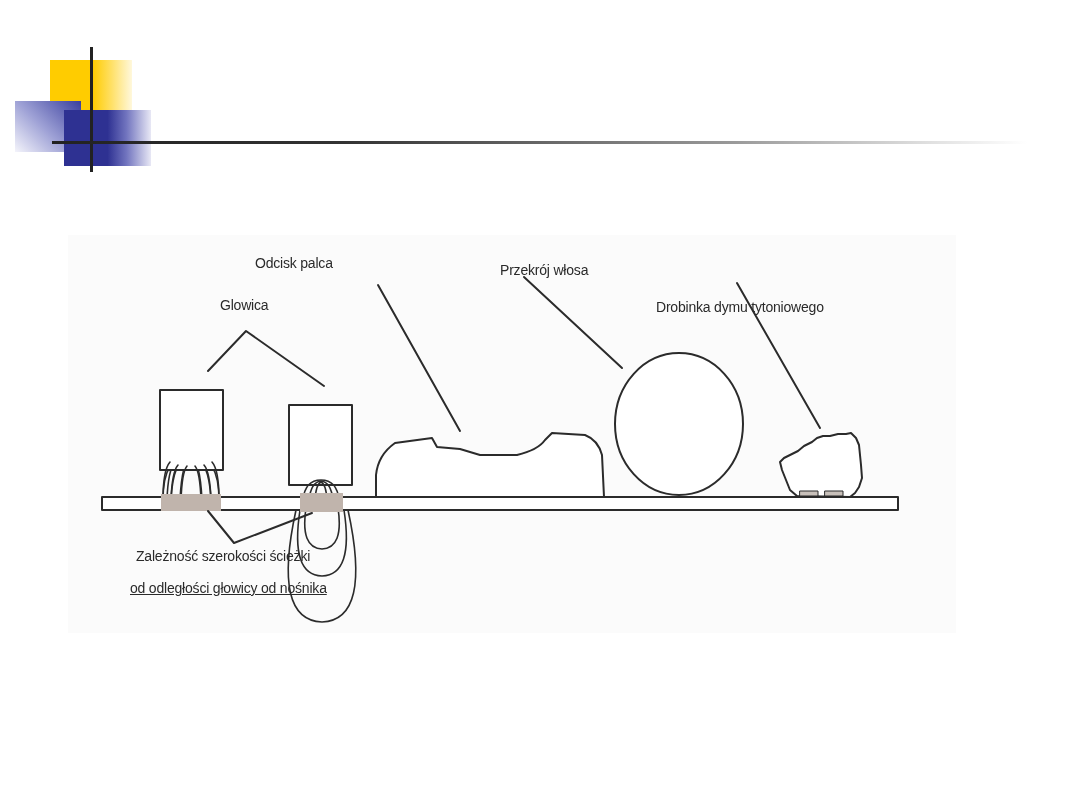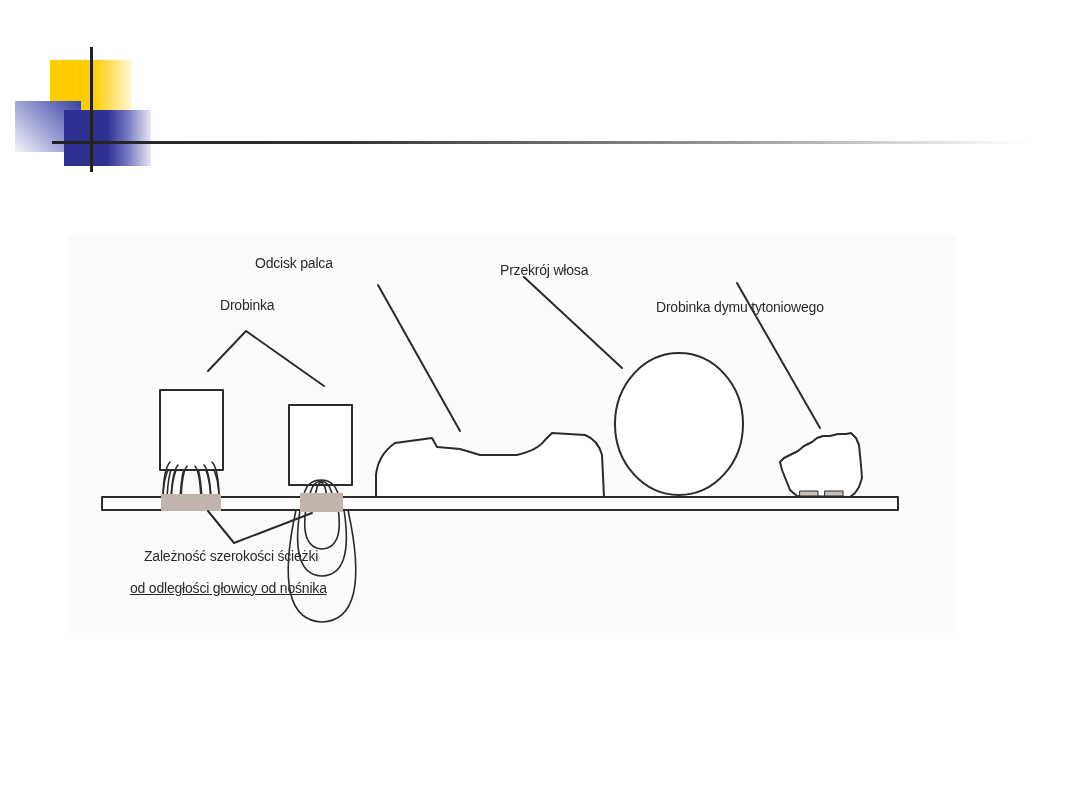--- a/index.html
+++ b/index.html
@@ -71,19 +71,19 @@
 
     <path fill="#ffffff" d="M376 497 L376 475 Q378 455 395 443 L432 438 L437 447 L460 449 L480 455 L517 455 Q538 450 545 440 L552 433 L585 435 Q598 440 602 455 L604 497 Z"></path>
 
     <ellipse cx="679" cy="424" rx="64" ry="71" fill="#ffffff"></ellipse>
 
     <path fill="#ffffff" d="M797 496 L790 490 L786 480 L782 470 L780 462 L784 458 L790 455 L798 451 L804 446 L812 442 L817 438 L823 436 L830 436 L838 434 L846 434 L851 433 L856 438 L859 445 L860 455 L861 465 L862 478 L859 487 L855 493 L850 497 Z"></path>
     <rect x="800" y="491" width="18" height="5" fill="#c8c0ba" stroke-width="1"></rect>
     <rect x="825" y="491" width="18" height="5" fill="#c8c0ba" stroke-width="1"></rect>
   </svg>
 
-  <div class="lbl" style="left:152px; top:62px;">Drobinka</div>
+  <div class="lbl" style="left:152px; top:62px;">Glowica</div>
   <div class="lbl" style="left:187px; top:20px;">Odcisk palca</div>
   <div class="lbl" style="left:390px; top:27px;margin-left:42px;">Przekrój włosa</div>
   <div class="lbl" style="left:588px; top:28px;margin-top:36px;">Drobinka dymu tytoniowego</div>
-  <div class="lbl" style="left:76px; top:313px;">Zależność szerokości ścieżki</div>
+  <div class="lbl" style="left:68px; top:313px;">Zależność szerokości ścieżki</div>
   <div class="lbl" style="left:62px; top:345px;text-decoration:underline;">od odległości głowicy od nośnika</div>
 </div>
 
 </body></html>

